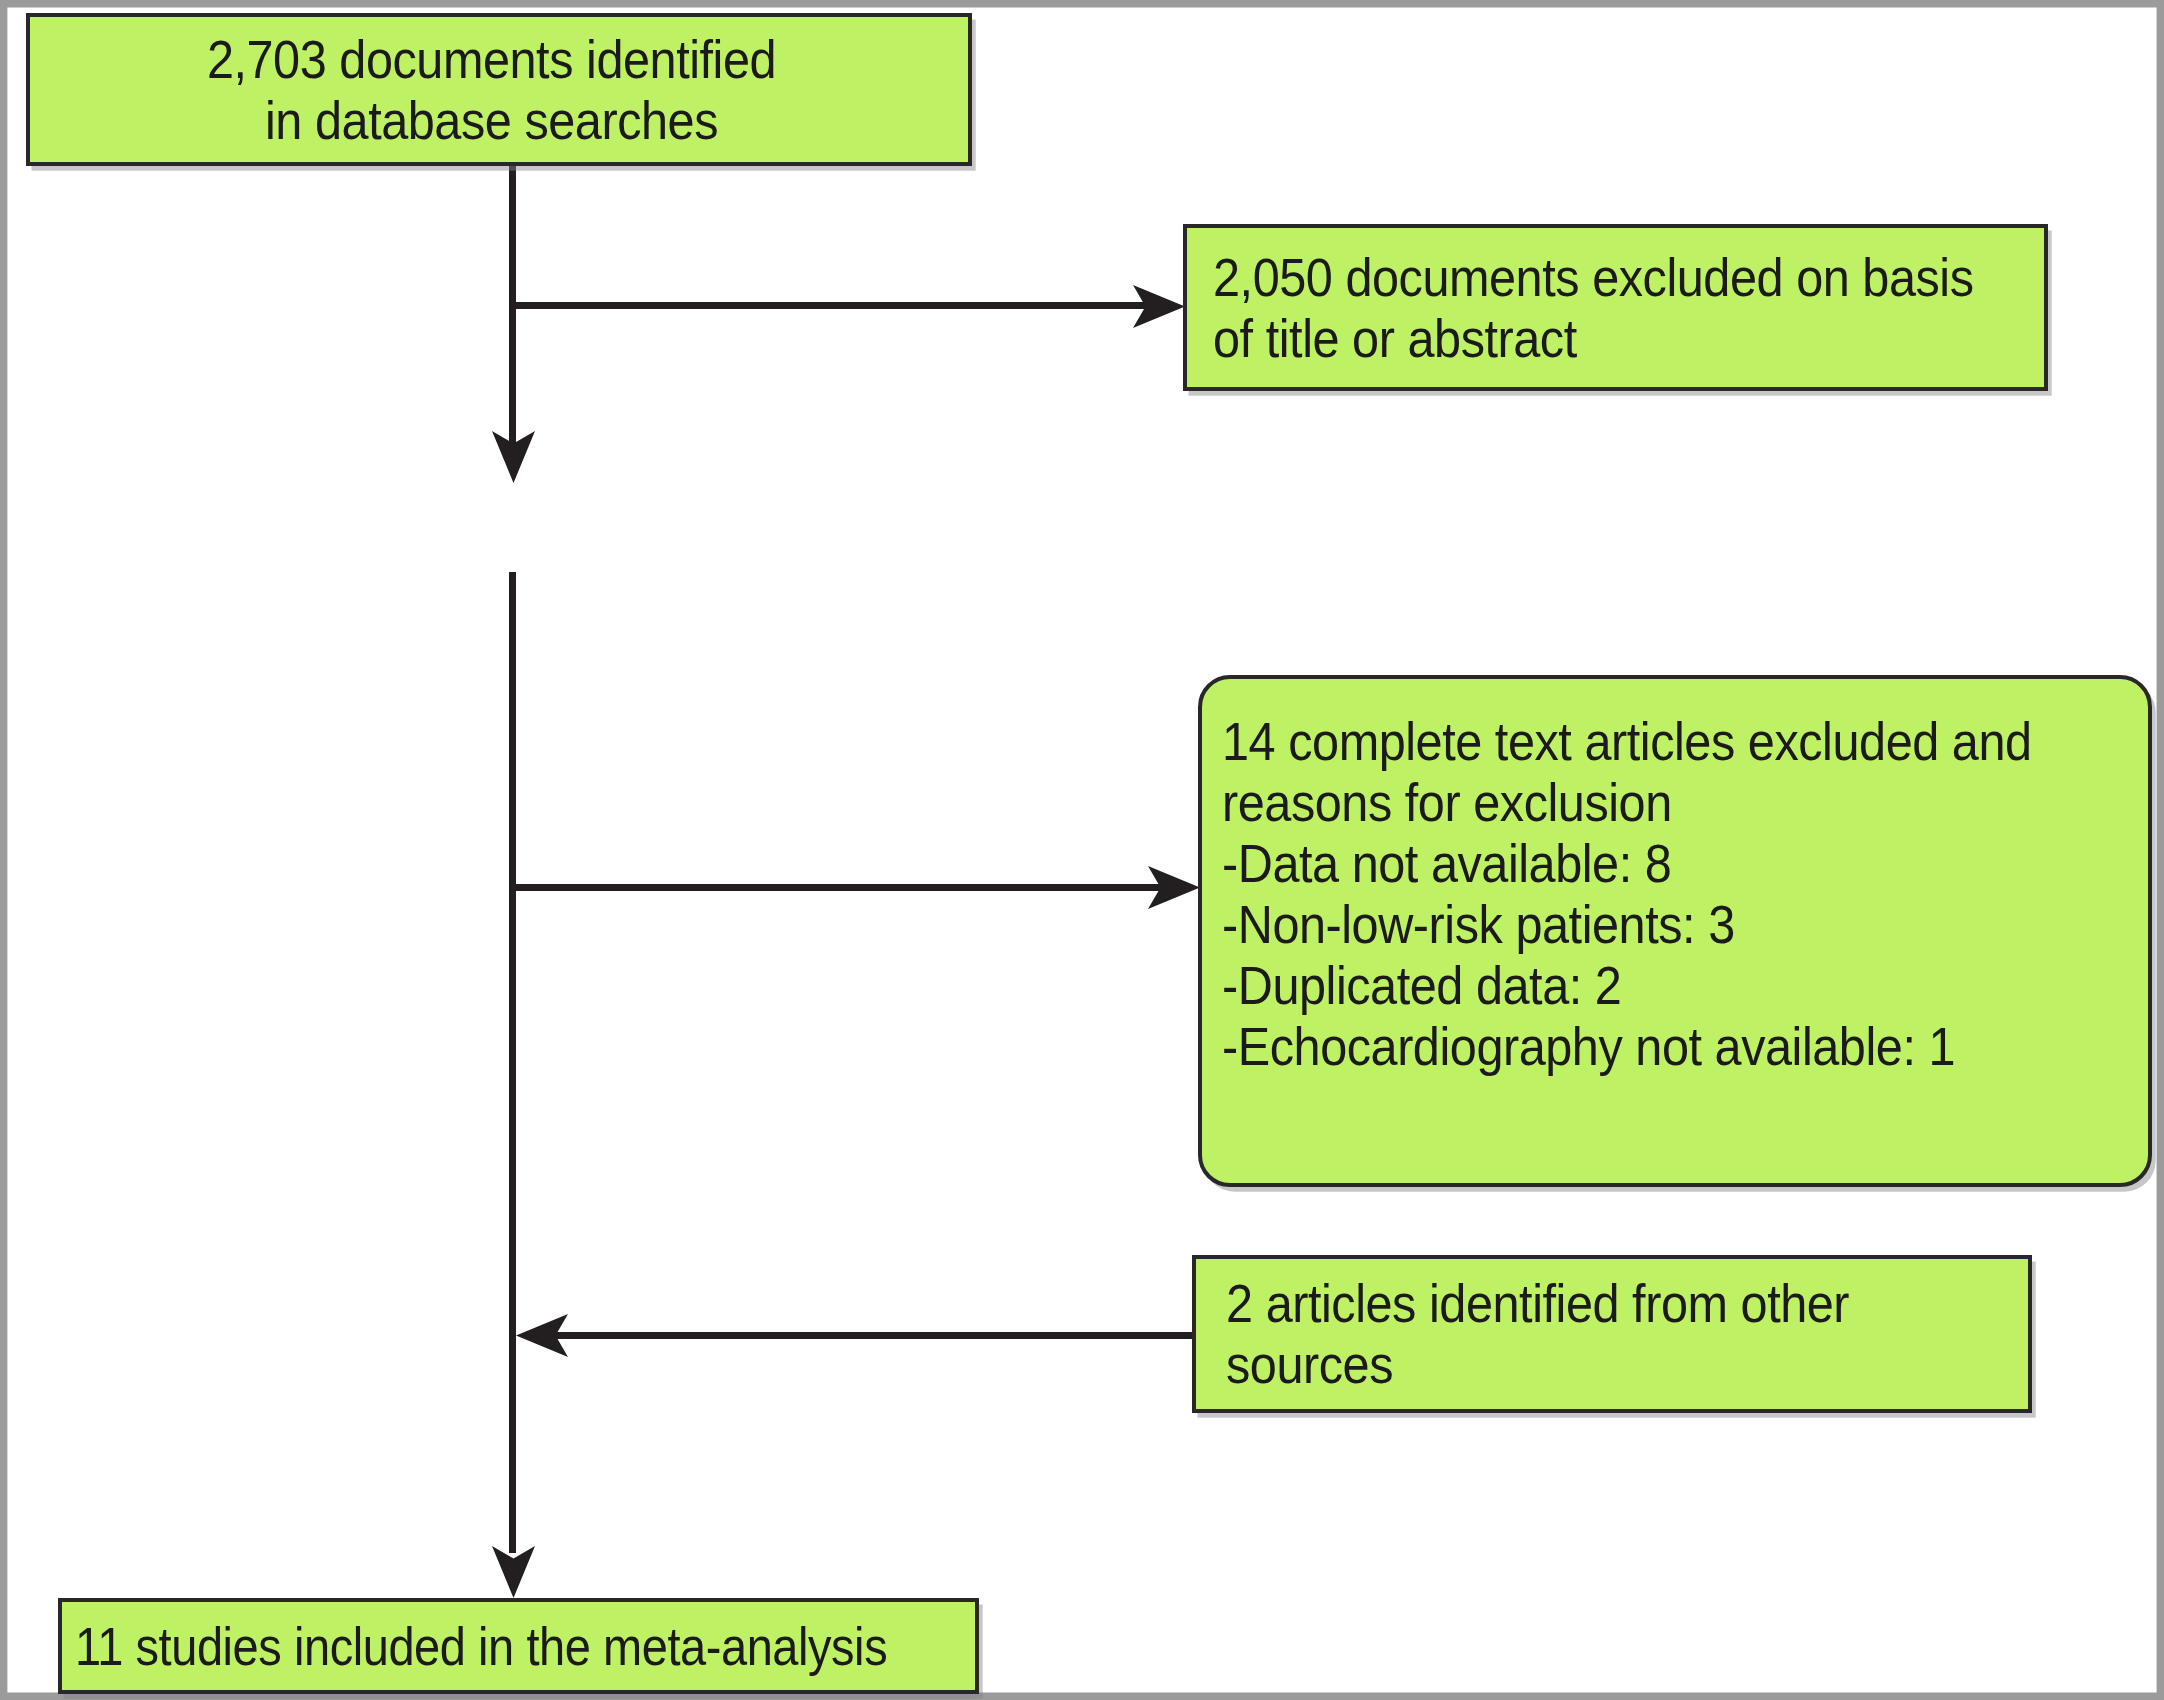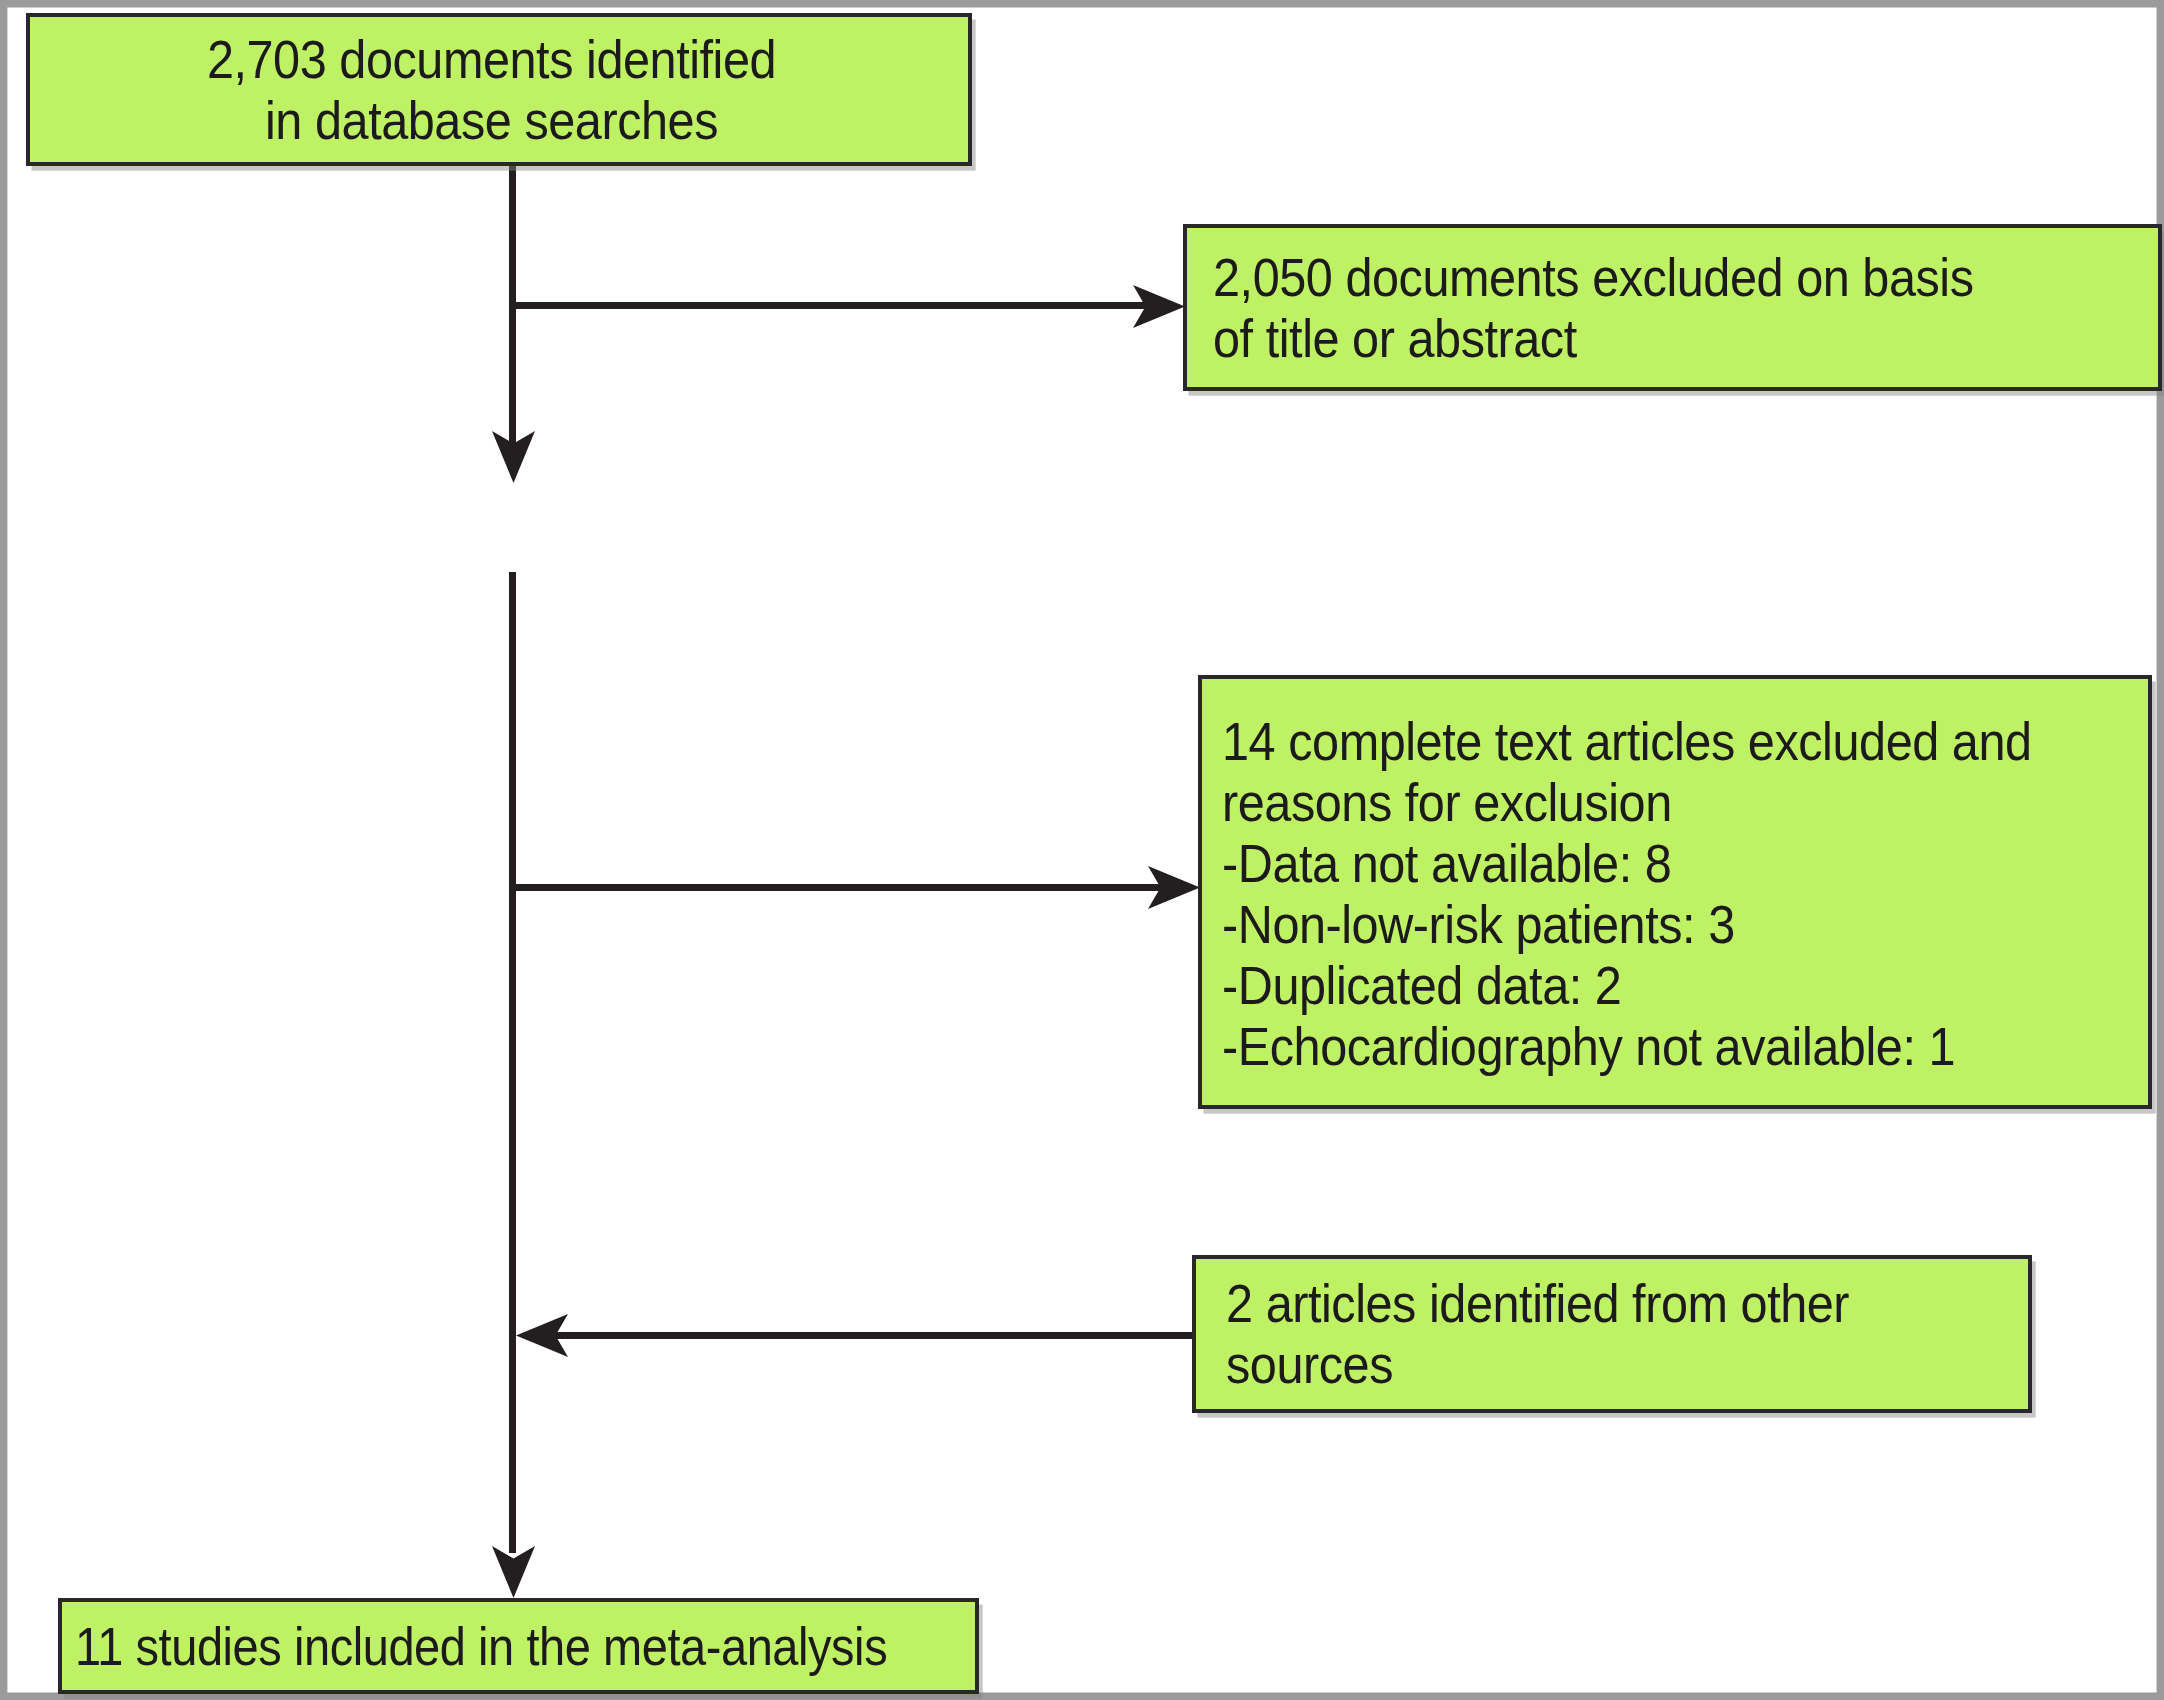--- a/index.html
+++ b/index.html
@@ -55,27 +55,27 @@
   <div class="head right" style="left:1148px; top:866px;"></div>
 
   <div class="line" style="left:555px; top:1332px; width:642px; height:7.4px;"></div>
   <div class="head left" style="left:516px; top:1314px;"></div>
 
   <div class="box center" style="left:26px; top:13px; width:946px; height:153px;">
     <div class="txt">2,703 documents identified</div>
     <div class="txt">in database searches</div>
   </div>
 
-  <div class="box" style="left:1183px; top:224px; width:979px; height:167px; padding-left:26px;">
+  <div class="box" style="left:1183px; top:224px; width:865px; height:167px; padding-left:26px;">
     <div class="txt">2,050 documents excluded on basis</div>
     <div class="txt">of title or abstract</div>
   </div>
 
 
-  <div class="box" style="left:1198px; top:675px; width:954px; height:434px; padding-left:20.4px; justify-content:flex-start; padding-top:32px;">
+  <div class="box" style="left:1198px; top:675px; width:954px; height:512px; padding-left:20.4px; justify-content:flex-start; padding-top:32px;border-radius:32px;">
     <div class="txt">14 complete text articles excluded and</div>
     <div class="txt">reasons for exclusion</div>
     <div class="txt">-Data not available: 8</div>
     <div class="txt">-Non-low-risk patients: 3</div>
     <div class="txt">-Duplicated data: 2</div>
     <div class="txt">-Echocardiography not available: 1</div>
   </div>
 
   <div class="box" style="left:1192px; top:1255px; width:840px; height:158px; padding-left:30px;">
     <div class="txt">2 articles identified from other</div>

